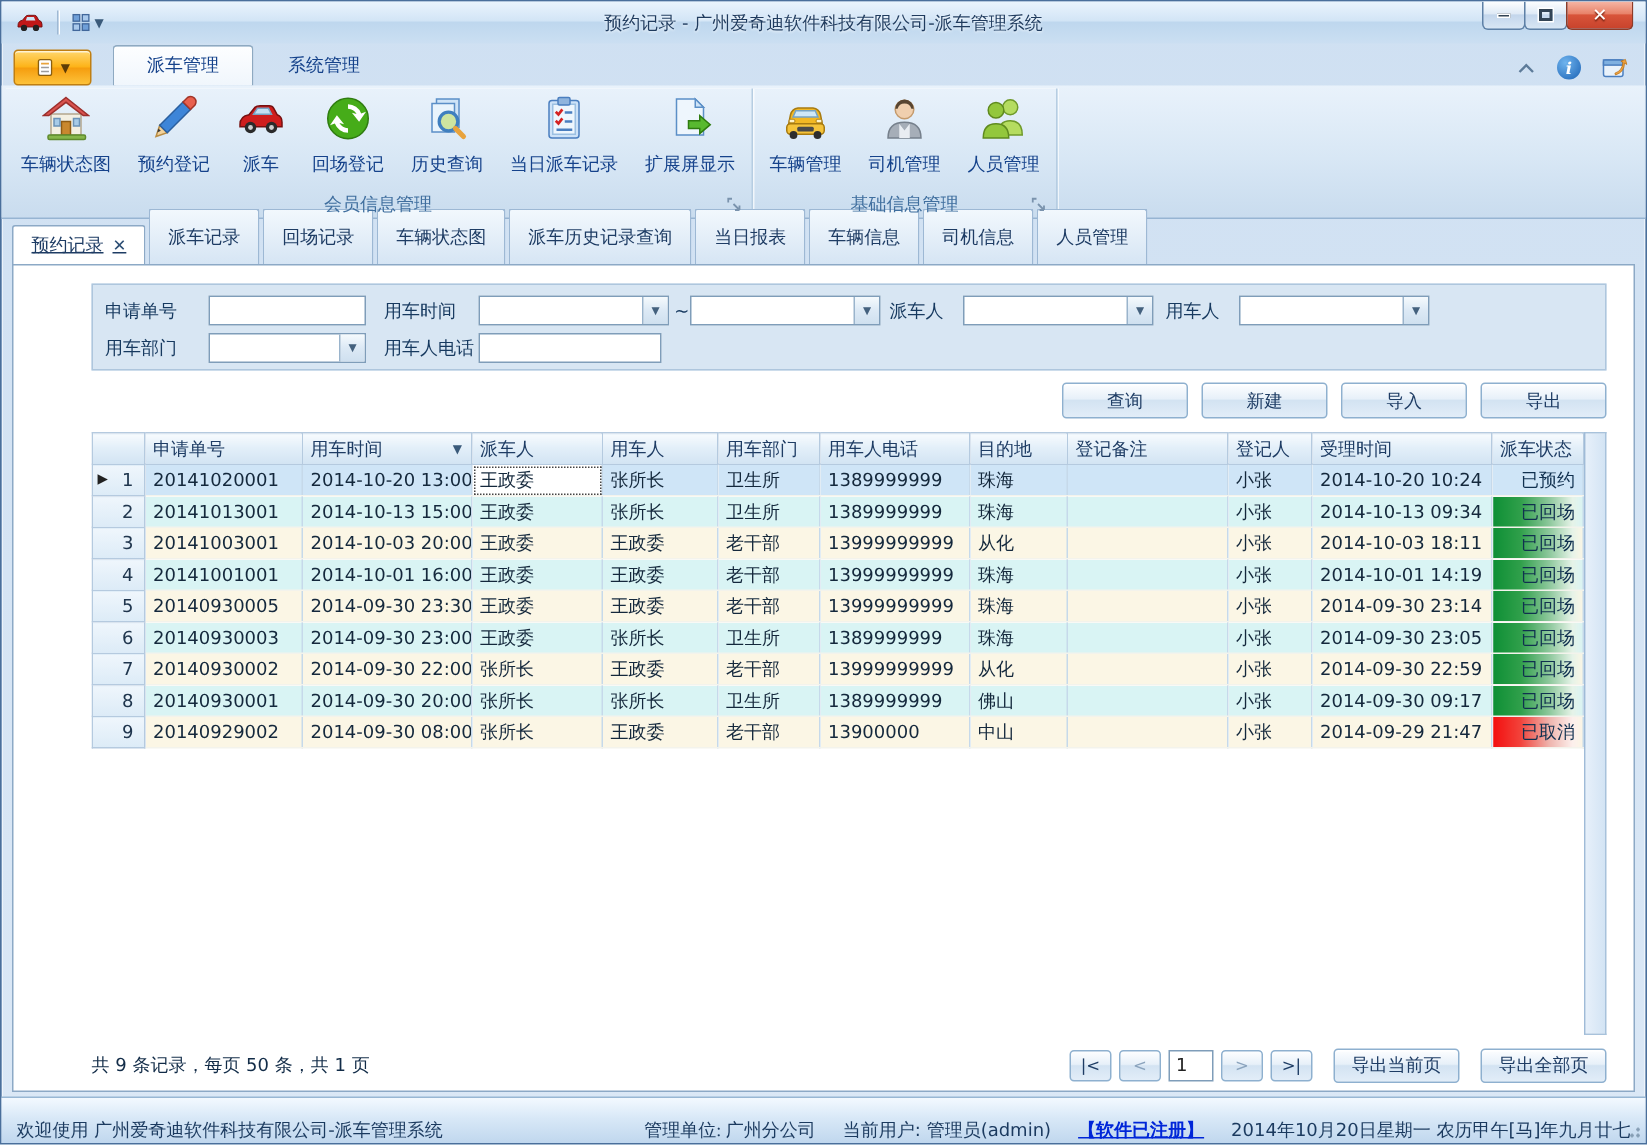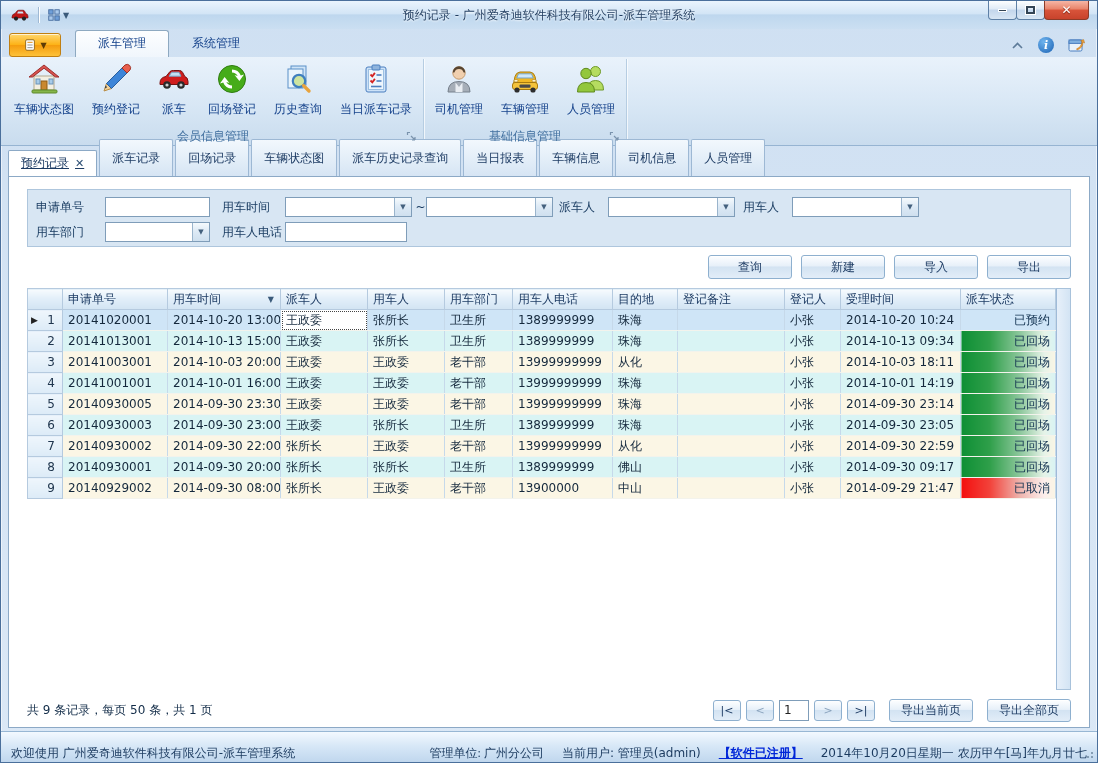--- a/index.html
+++ b/index.html
@@ -40,21 +40,21 @@
   .rg-footer { height:17px; display:flex; align-items:center; justify-content:center; position:relative; color:#3f6e9e; }
   .rg-launcher { position:absolute; right:4px; bottom:3px; width:11px; height:11px; }
 
   
   .doc-tabstrip { margin-top:4px; height:26px; display:flex; align-items:flex-end; padding:0 0 0 7px; }
   .doc-tab { height:37px; display:flex; align-items:center; gap:6px; padding:0 12px; margin-right:2px; border:1px solid #9db8d4; border-bottom:none; border-radius:2px 2px 0 0; background:linear-gradient(#f2f8fd,#d6e5f4); color:#1e3c64; white-space:nowrap; }
   .doc-tab.active { height:26px; background:#fff; border-color:#8ca9c6; font-weight:normal;text-decoration:underline; }
   .doc-close { font-weight:bold; font-size:11px; color:#2c4e74; }
 
   
-  .content-panel { flex:1; margin:0 7px; background:#fff; border:1px solid #8ca9c6; display:flex; flex-direction:column; overflow:hidden; }
+  .content-panel { flex:1; margin:0 7px; background:#fff; border:1px solid #8ca9c6; display:flex; flex-direction:column; overflow:hidden;padding-left:34px; }
 
   .filter-panel { margin:12px 18px 0; height:58px; background:#d8e6f3; border:1px solid #aec6dd; padding:4px 0 0 8px; }
   .filter-row { display:flex; align-items:center; height:24px; margin-top:1px; }
   .f-label { color:#16395f; white-space:nowrap; }
   .w-label1 { width:69px; }
   .w-label2 { width:63px; margin-left:12px; }
   .w-label3 { width:49px; margin-left:6px; }
   .w-label4 { width:49px; margin-left:8px; }
   .f-input { height:20px; border:1px solid #7f9db9; background:#fff; padding:0 3px; font:inherit; color:#222; }
   .combo { display:flex; height:20px; border:1px solid #7f9db9; background:#fff; }
@@ -224,51 +224,59 @@
                 <rect x="8.5" y="6.5" width="15" height="20" fill="#eef6fd" stroke="#9cc0e2"></rect>
                 <rect x="12" y="2" width="8" height="5" rx="1" fill="#8fb4dd" stroke="#4a7ebf"></rect>
                 <path d="M10.5 11.5 l1.8 1.8 2.6-3.4" stroke="#d42222" stroke-width="1.8" fill="none"></path>
                 <line x1="16.5" y1="12" x2="21.5" y2="12" stroke="#4a7ebf" stroke-width="1.6"></line>
                 <path d="M10.5 17.5 l1.8 1.8 2.6-3.4" stroke="#d42222" stroke-width="1.8" fill="none"></path>
                 <line x1="16.5" y1="18" x2="21.5" y2="18" stroke="#4a7ebf" stroke-width="1.6"></line>
                 <line x1="11" y1="23.5" x2="21.5" y2="23.5" stroke="#4a7ebf" stroke-width="1.6"></line>
               </svg></span>
             <span class="ri-label">当日派车记录</span>
           </div>
+          <div class="ribbon-item">
+            <span><svg viewBox="0 0 32 32" style="width: 32px; height: 32px;">
+                <path d="M7 3 H19.5 L25 8.5 V27 H7 Z" fill="#eef6fd" stroke="#5b8fc7"></path>
+                <path d="M19.5 3 L25 8.5 H19.5 Z" fill="#cfe4f7" stroke="#5b8fc7"></path>
+                <path d="M15 17.5 h7.5 v-3.4 l7 6 -7 6 v-3.4 h-7.5 z" fill="#58b92f" stroke="#2f7c10"></path>
+              </svg></span>
+            <span class="ri-label">扩展屏显示</span>
+          </div>
         </div>
         <div class="rg-footer">
           <span>会员信息管理</span>
           <span class="rg-launcher"><svg width="11" height="11" viewBox="0 0 11 11">
               <path d="M1.5 4 V1.5 H4 M5 5 L9 9 M9 9 v-3 M9 9 h-3" fill="none" stroke="#7a93ad" stroke-width="1.2"></path>
             </svg></span>
         </div>
       </div>
       <div class="ribbon-group">
         <div class="rg-items">
-          <div class="ribbon-item">
-            <span><svg viewBox="0 0 32 32" style="width: 32px; height: 32px;">
-                <path d="M5 29 q0-10.5 11-10.5 q11 0 11 10.5 z" fill="#a6aeb8" stroke="#76808c"></path>
-                <path d="M12.5 19.5 L16 24 L19.5 19.5 L19.5 29 L12.5 29 Z" fill="#e9edf2"></path>
-                <circle cx="16" cy="10" r="6.2" fill="#f0cfae" stroke="#c49a6c"></circle>
-                <path d="M9.8 9.5 a6.2 6.2 0 0 1 12.4 0 l-1.6 0 a4.8 4.8 0 0 0 -9.2 0 z" fill="#584531"></path>
-              </svg></span>
-            <span class="ri-label">司机管理</span>
-          </div>
           <div class="ribbon-item">
             <span><svg viewBox="0 0 32 32" style="width: 32px; height: 32px;">
                 <path d="M4.5 21 L6 13.5 Q7 9.5 11 9 L21 9 Q25 9.5 26 13.5 L27.5 21 Z" fill="#f2b824" stroke="#a87b10"></path>
                 <path d="M9.5 10.8 L22.5 10.8 L24.3 15 L7.7 15 Z" fill="#cfe8f8" stroke="#76a3c4"></path>
                 <rect x="3.5" y="19.5" width="25" height="7" rx="2.5" fill="#f5c33a" stroke="#a87b10"></rect>
                 <rect x="10.5" y="21.5" width="11" height="3.2" rx="1" fill="#4a4a4a"></rect>
                 <circle cx="8" cy="27" r="2.6" fill="#2e2e2e"></circle>
                 <circle cx="24" cy="27" r="2.6" fill="#2e2e2e"></circle>
                 <rect x="5" y="16.5" width="4" height="2.4" rx="1.2" fill="#fff3c9" stroke="#a87b10" stroke-width=".6"></rect>
                 <rect x="23" y="16.5" width="4" height="2.4" rx="1.2" fill="#fff3c9" stroke="#a87b10" stroke-width=".6"></rect>
               </svg></span>
             <span class="ri-label">车辆管理</span>
+          </div>
+          <div class="ribbon-item">
+            <span><svg viewBox="0 0 32 32" style="width: 32px; height: 32px;">
+                <path d="M5 29 q0-10.5 11-10.5 q11 0 11 10.5 z" fill="#a6aeb8" stroke="#76808c"></path>
+                <path d="M12.5 19.5 L16 24 L19.5 19.5 L19.5 29 L12.5 29 Z" fill="#e9edf2"></path>
+                <circle cx="16" cy="10" r="6.2" fill="#f0cfae" stroke="#c49a6c"></circle>
+                <path d="M9.8 9.5 a6.2 6.2 0 0 1 12.4 0 l-1.6 0 a4.8 4.8 0 0 0 -9.2 0 z" fill="#584531"></path>
+              </svg></span>
+            <span class="ri-label">司机管理</span>
           </div>
           <div class="ribbon-item">
             <span><svg viewBox="0 0 32 32" style="width: 32px; height: 32px;">
                 <circle cx="20.5" cy="8.5" r="5" fill="#b5dc60" stroke="#6f9a2a"></circle>
                 <path d="M12.5 27 q0-9.5 8-9.5 q8 0 8 9.5 z" fill="#b5dc60" stroke="#6f9a2a"></path>
                 <circle cx="11" cy="10.5" r="5.2" fill="#93c73c" stroke="#5f8a1e"></circle>
                 <path d="M2.5 29 q0-9.5 8.5-9.5 q8.5 0 8.5 9.5 z" fill="#93c73c" stroke="#5f8a1e"></path>
               </svg></span>
             <span class="ri-label">人员管理</span>
           </div>

